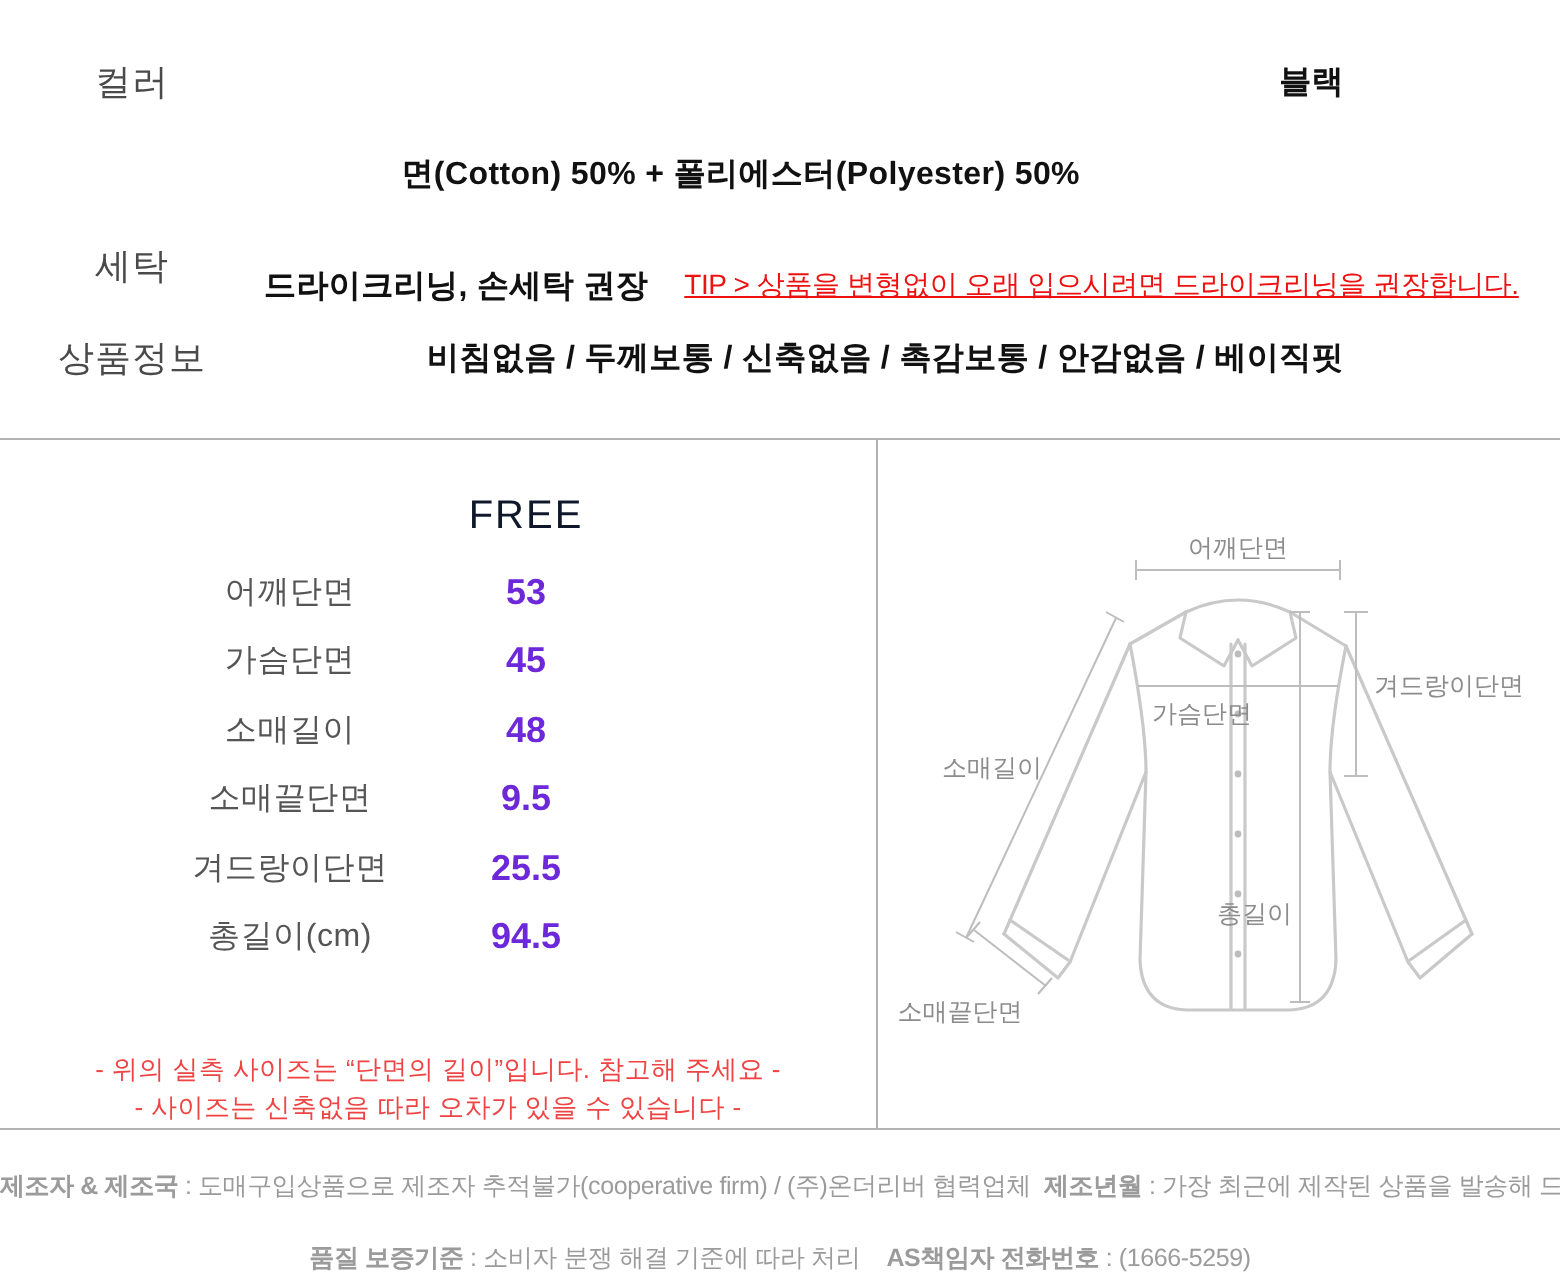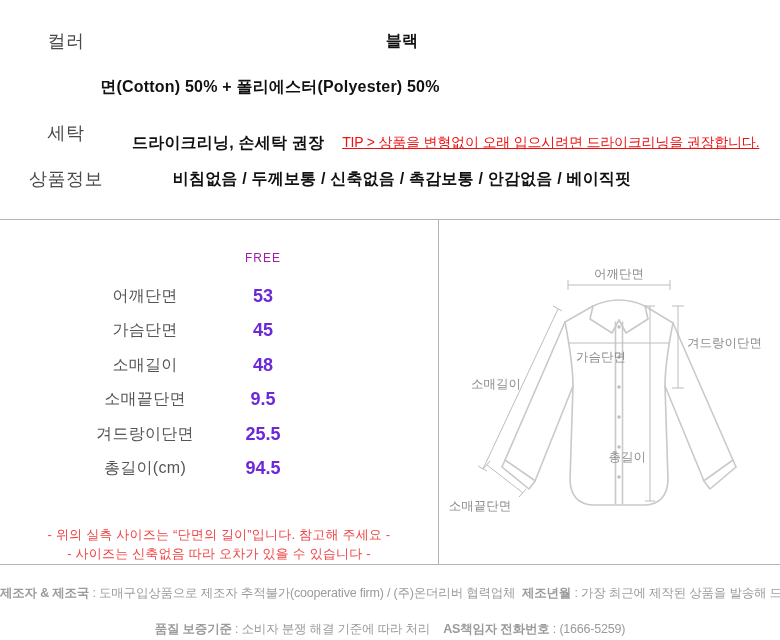--- a/index.html
+++ b/index.html
@@ -4,33 +4,33 @@
 <style>
   * { margin:0; padding:0; box-sizing:border-box; }
   html,body { width:780px; height:640px; background:#fff; overflow:hidden; }
   body { font-family:"Liberation Sans","DejaVu Sans",sans-serif; color:#111; }
   .page { width:780px; height:584px; position:relative; background:#fff; }
 
   
   .spec { padding-top:18px; height:219px; }
   .spec-row { height:46px; display:flex; align-items:center; }
   .spec-label { width:132px; text-align:center; font-size:18px; color:#4a4a4a; letter-spacing:.5px; }
-  .spec-value-wrap { width:540px; text-align:center; }
+  .spec-value-wrap { width:540px; text-align:right; }
   .spec-value { font-size:16px; font-weight:700; color:#111; letter-spacing:.2px; }
   .spec-wash { display:flex; align-items:center; white-space:nowrap;margin-top:20px; }
   .spec-tip { margin-left:18px; font-size:14px; color:#ee1111; letter-spacing:-0.2px;text-decoration:underline; }
 
   
   .size-section { display:flex; height:346px; border-top:1px solid #b3b3b3; border-bottom:1px solid #b3b3b3; }
   .size-left { width:439px; border-right:1px solid #b3b3b3; padding-top:25px; }
   .size-hrow { display:flex; align-items:center; height:26px; margin-bottom:8px; }
   .size-row { display:flex; align-items:center; height:34.5px; }
   .size-label-cell { margin-left:60px; width:170px; text-align:center; font-size:16px; color:#555; letter-spacing:.3px; }
   .size-value-cell { width:66px; text-align:center; font-size:18px; font-weight:700; color:#6d28d9; }
-  .size-col-header { width:66px; text-align:center; font-size:12px; color:#a21caf; font-weight:400; letter-spacing:1px; }
+  .size-col-header { width:66px; text-align:center; font-size:20px; color:#0f172a; font-weight:400; letter-spacing:1px; }
   .size-notes { margin-top:39px; text-align:center; font-size:13px; color:#ef4444; line-height:19px; letter-spacing:.2px; }
   .size-right { flex:1; position:relative; }
   .size-right svg { position:absolute; left:0; top:0; }
 
   
   .footer { height:74px; padding-top:20px; }
   .footer-line { text-align:center; white-space:pre; font-size:12.5px; color:#9b9b9b; line-height:16px; letter-spacing:-0.2px; }
   .footer-line.second { margin-top:20px; }
   .footer-line .b { font-weight:700; }
 </style>

